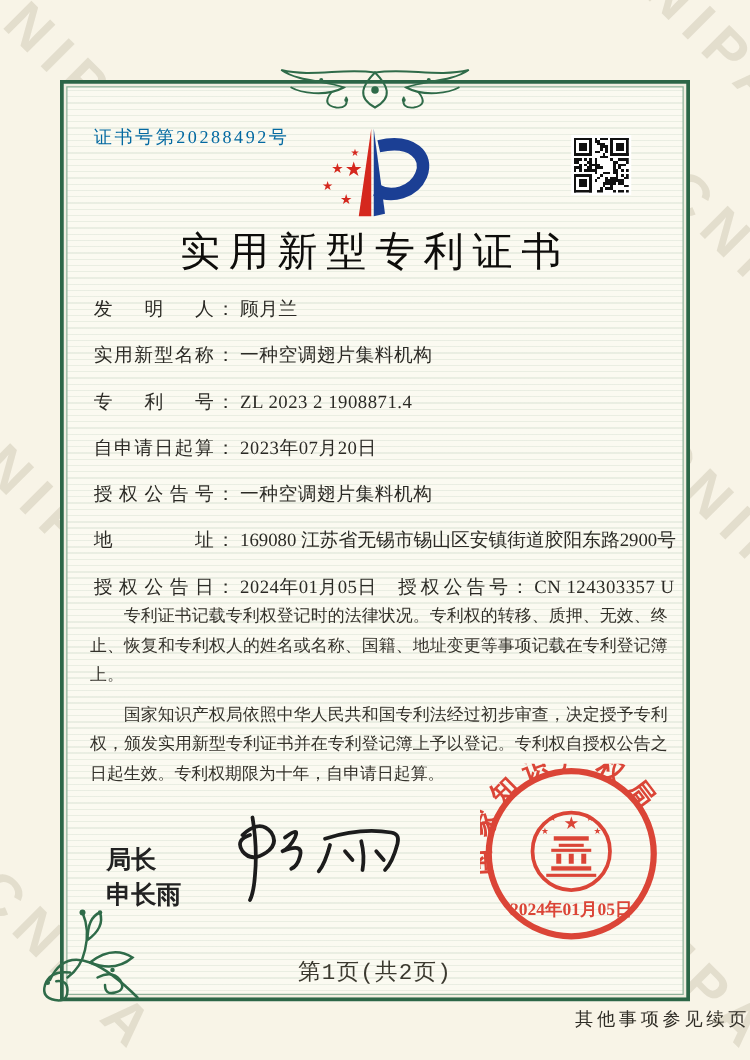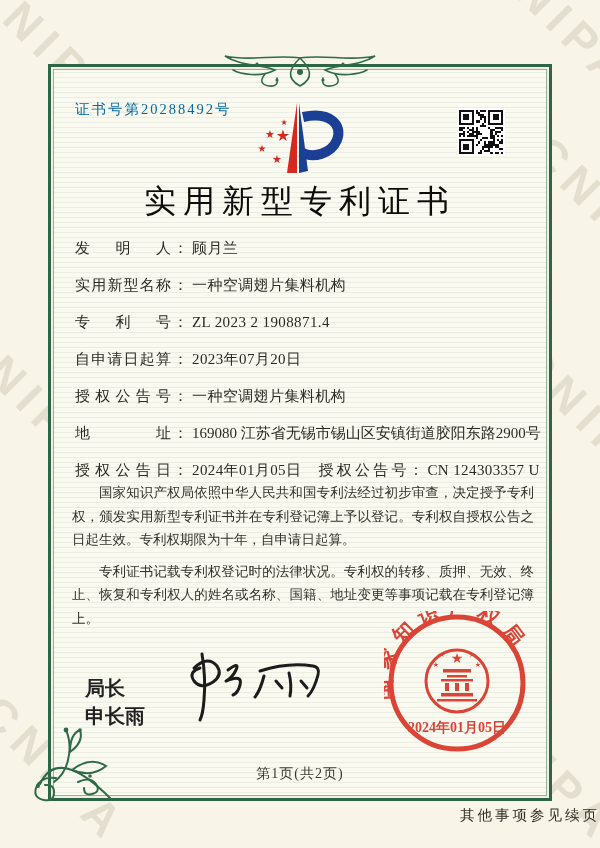--- a/index.html
+++ b/index.html
@@ -40,21 +40,21 @@
   .paras p{margin:0 0 8px 0;text-indent:2em;}
 
   .officer{position:absolute;left:85px;top:674px;
     font-family:"Liberation Sans","DejaVu Sans",sans-serif;
     font-size:20px;font-weight:700;color:#222;line-height:28px;}
 
   .signature{position:absolute;left:150px;top:640px;width:185px;height:98px;}
   .seal{position:absolute;left:384px;top:611px;width:148px;height:150px;opacity:0.93;}
 
   .page-note{position:absolute;left:0;right:0;top:765px;text-align:center;
-    font-size:14px;color:#3b392f;letter-spacing:1px;}
+    font-size:18px;color:#3b392f;letter-spacing:1px;font-family:Liberation Mono, monospace;}
   .footer-note{position:absolute;left:0;right:0;top:806px;text-align:right;
     font-size:14.5px;color:#2f2d26;letter-spacing:3px;}
 
   .garland{position:absolute;left:205px;top:52px;width:190px;height:40px;}
   .flourish{position:absolute;left:26px;top:726px;width:100px;height:80px;}
 </style>
 </head>
 <body>
 
 <div class="page">
@@ -276,22 +276,22 @@
     </div>
     <div class="row">
       <span class="flabel">地址</span><span class="colon">：</span><span class="fvalue" style="letter-spacing:0;">169080 江苏省无锡市锡山区安镇街道胶阳东路2900号</span>
     </div>
     <div class="row">
       <span class="flabel">授权公告日</span><span class="colon">：</span><span class="fvalue">2024年01月05日</span><span class="flabel2">授权公告号</span><span class="colon">：</span><span class="fvalue">CN 124303357 U</span>
     </div>
   </div>
 
   <div class="paras">
+    <p>专利证书记载专利权登记时的法律状况。专利权的转移、质押、无效、终止、恢复和专利权人的姓名或名称、国籍、地址变更等事项记载在专利登记簿上。</p>
     <p>国家知识产权局依照中华人民共和国专利法经过初步审查，决定授予专利权，颁发实用新型专利证书并在专利登记簿上予以登记。专利权自授权公告之日起生效。专利权期限为十年，自申请日起算。</p>
-    <p>专利证书记载专利权登记时的法律状况。专利权的转移、质押、无效、终止、恢复和专利权人的姓名或名称、国籍、地址变更等事项记载在专利登记簿上。</p>
   </div>
 
   <div class="officer">
     <div>局长</div>
     <div>申长雨</div>
   </div>
 
   <svg class="signature" viewBox="0 0 185 98">
     <g stroke="#1c1c1c" stroke-width="3" fill="none" stroke-linecap="round" stroke-linejoin="round">
       <path d="M44,28 q14,-13 23,-2 q6,9 -4,16 q-12,8 -19,-1 q-6,-9 6,-13"></path>

